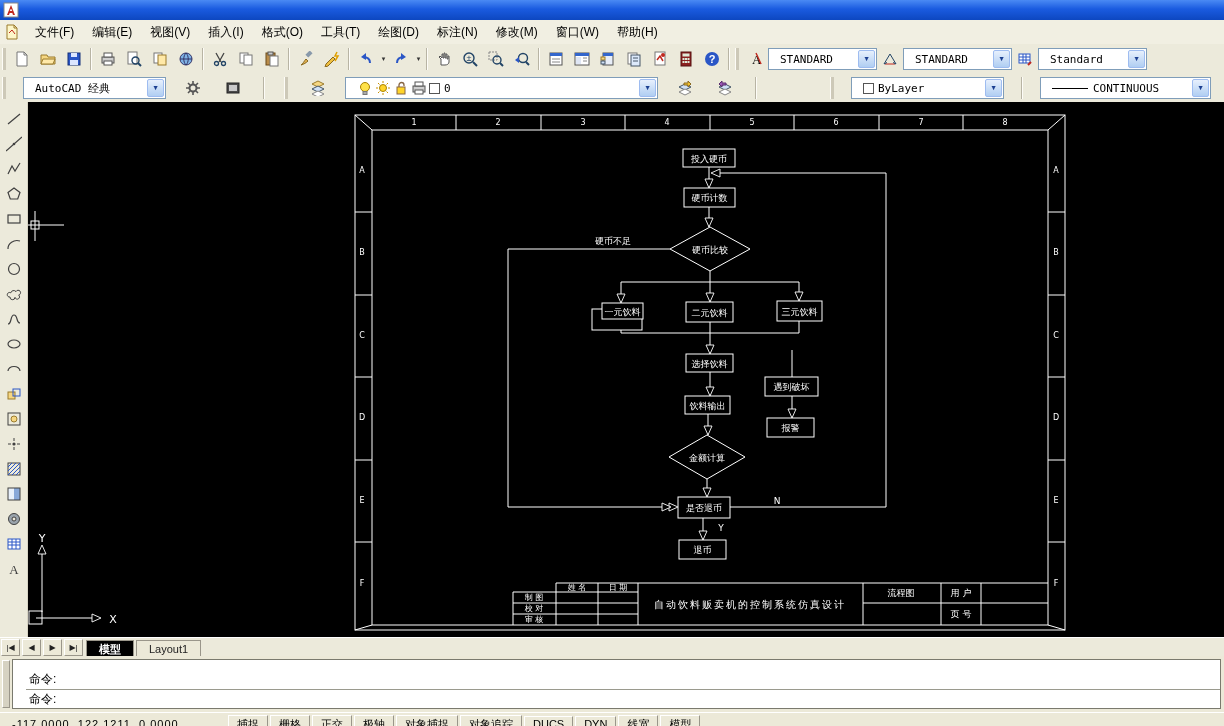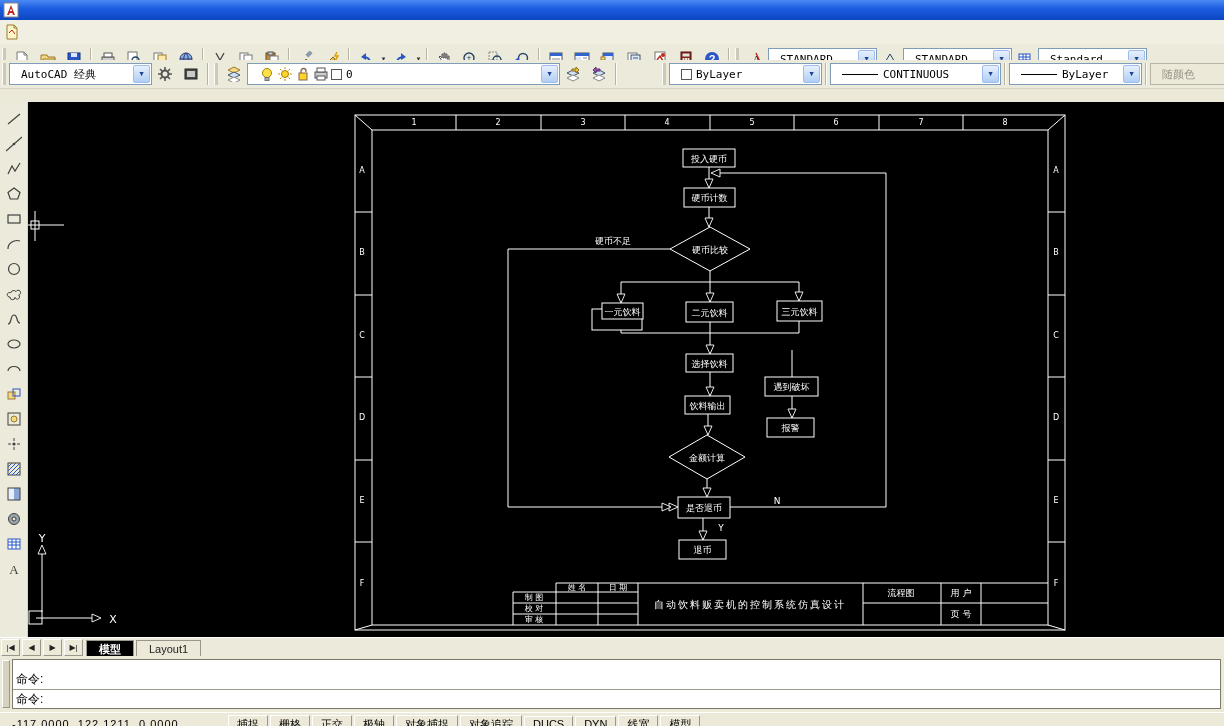--- a/index.html
+++ b/index.html
@@ -10,21 +10,21 @@
   display:flex;align-items:center;color:#fff;font-weight:bold;font-size:12px;}
 .app-icon{width:16px;height:16px;margin:0 4px 0 3px;display:inline-flex;}
 .title-text{white-space:nowrap;overflow:hidden;text-shadow:1px 1px 1px #03339,0 0 2px rgba(0,0,0,.4);}
 .menubar{position:absolute;left:0;top:20px;width:100%;height:24px;background:#f1efe2;
   display:flex;align-items:center;border-bottom:1px solid #dcd8c8;}
 .doc-icon{width:16px;height:16px;margin:0 6px 0 4px;display:inline-flex;}
 .menu-item{padding:3px 9px;color:#000;cursor:default;}
 .tb{position:absolute;left:0;width:100%;height:30px;background:#eceadb;display:flex;align-items:center;
   border-bottom:1px solid #d8d4c4;}
 #toolbar-row1{top:44px;}
-#toolbar-row2{top:60px;height:28px;}
+#toolbar-row2{top:74px;height:28px;gap:14px;}
 .tb-btn{width:24px;height:24px;display:flex;align-items:center;justify-content:center;flex:0 0 auto;
   border:1px solid transparent;border-radius:2px;}
 .dd-arrow{font-size:7px;color:#333;width:9px;text-align:center;flex:0 0 auto;}
 .sep{width:0;height:22px;border-left:1px solid #b8b4a4;border-right:1px solid #fdfcf7;margin:0 3px;flex:0 0 auto;}
 .grip{width:3px;height:22px;border-left:1px solid #fdfcf7;background:#cdc9b8;margin:0 3px 0 2px;flex:0 0 auto;}
 .combo{height:20px;background:#fff;border:1px solid #7f9db9;display:flex;align-items:center;
   font-family:"DejaVu Sans Mono",monospace;font-size:11px;color:#000;padding-left:11px;flex:0 0 auto;}
 .combo .val{flex:1;white-space:nowrap;overflow:hidden;}
 .combo .cbtn{width:15px;height:16px;margin:0 1px;background:linear-gradient(#e7f0fd,#b0cef2);
   border:1px solid #9ebcf0;border-radius:2px;display:flex;align-items:center;justify-content:center;
@@ -47,21 +47,21 @@
 .tab-nav{width:17px;height:15px;margin:0 1px 1px 1px;background:#ece9d8;border:1px solid #fff;
   border-right-color:#9a968a;border-bottom-color:#9a968a;font-size:8px;display:flex;
   align-items:center;justify-content:center;color:#222;}
 .tab{height:16px;padding:0 12px;display:flex;align-items:center;font-size:11px;
   border:1px solid #9a968a;border-bottom:none;background:#ece9d8;color:#222;margin-left:2px;}
 .tab.active{background:#000;color:#fff;font-weight:bold;}
 .cmd{position:absolute;left:0;top:656px;width:100%;height:56px;background:#ece9d8;}
 .cmd-splitter{position:absolute;left:2px;top:4px;bottom:4px;width:6px;background:#d6d2c2;
   border:1px solid #fff;border-right-color:#9a968a;border-bottom-color:#9a968a;}
 .cmd-inner{position:absolute;left:12px;right:3px;top:3px;bottom:3px;background:#fff;
-  border:1px solid #7a7a6e;display:flex;flex-direction:column;}
+  border:1px solid #7a7a6e;display:flex;flex-direction:column;padding-left:13px;}
 .cmd-history{flex:1;display:flex;flex-direction:column;justify-content:flex-end;
   padding:0 2px 1px 3px;font-size:12px;color:#000;}
 .cmd-input{height:17px;border-top:1px solid #9a9a8e;padding:1px 2px 0 3px;font-size:12px;color:#000;}
 .statusbar{position:absolute;left:0;top:712px;width:100%;height:22px;background:#ece9d8;
   border-top:1px solid #fff;display:flex;align-items:center;font-size:11px;}
 .coords{width:215px;padding-left:12px;color:#000;letter-spacing:1px;}
 .toggle-btn{padding:1px 8px;margin:0 1px;background:#ece9d8;border:1px solid #fff;
   border-right-color:#9a968a;border-bottom-color:#9a968a;color:#000;flex:0 0 auto;}
 svg{display:block;}
 </style>
@@ -80,20 +80,33 @@
       </span>
   </div>
 
   <div class="menubar">
     <span class="doc-icon">
         <svg viewBox="0 0 16 16" width="16" height="16">
           <path d="M3 1h7l3 3v11H3z" fill="#fdf6c9" stroke="#9a7b2d"></path>
           <path d="M10 1v3h3" fill="none" stroke="#9a7b2d"></path>
           <path d="M5 9l3-3 3 4" stroke="#c0281e" fill="none"></path>
         </svg>
+      </span>
+    <span id="menu-items" style="display:flex;">
+        <span class="menu-item">文件(F)</span>
+        <span class="menu-item">编辑(E)</span>
+        <span class="menu-item">视图(V)</span>
+        <span class="menu-item">插入(I)</span>
+        <span class="menu-item">格式(O)</span>
+        <span class="menu-item">工具(T)</span>
+        <span class="menu-item">绘图(D)</span>
+        <span class="menu-item">标注(N)</span>
+        <span class="menu-item">修改(M)</span>
+        <span class="menu-item">窗口(W)</span>
+        <span class="menu-item">帮助(H)</span>
       </span>
   </div>
 
   <div class="tb" id="toolbar-row1">
       <div class="grip"></div>
       <div class="tb-btn">
         <span style="width: 16px; height: 16px; display: inline-flex;">
           <svg viewBox="0 0 16 16" width="16" height="16">
             <path d="M3 1h7l3 3v11H3z" fill="#fff" stroke="#777"></path>
             <path d="M10 1v3h3" fill="none" stroke="#777"></path>

